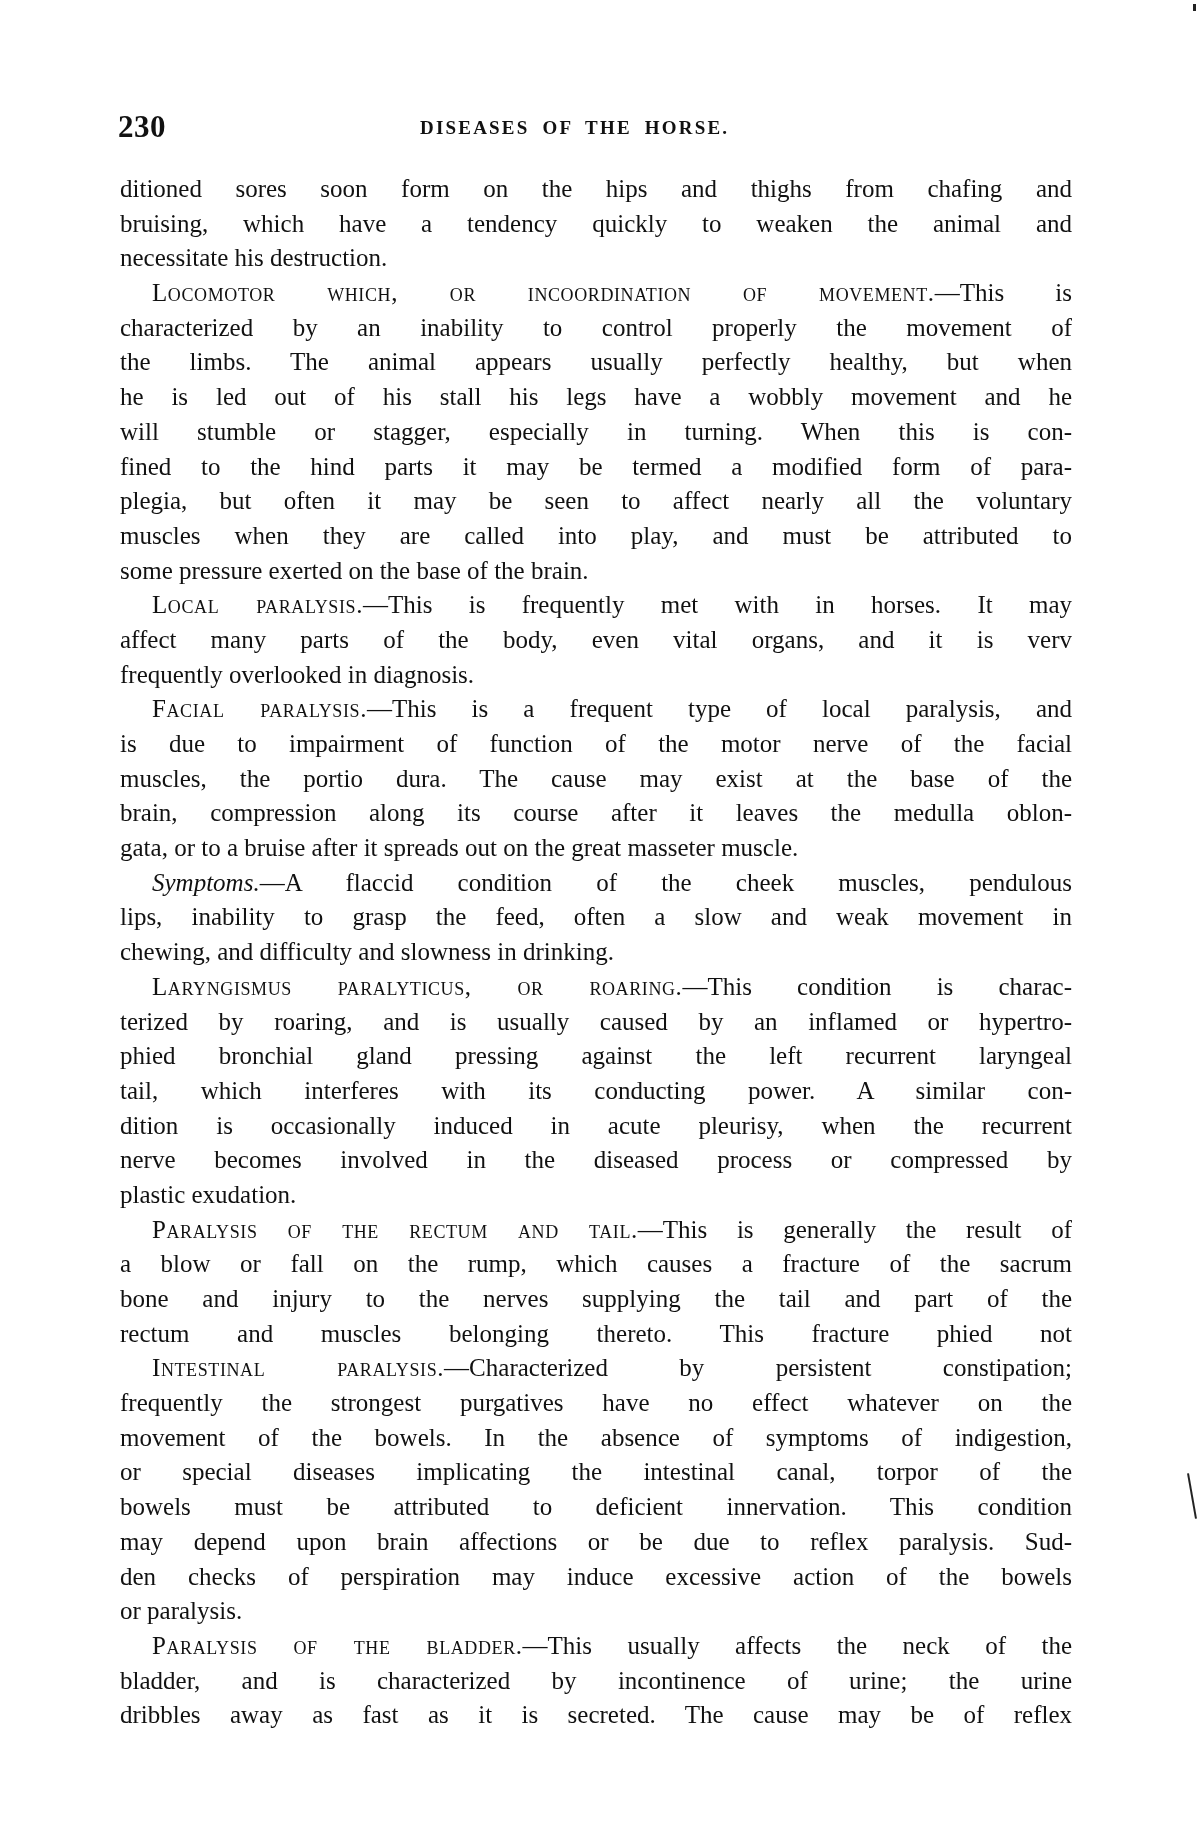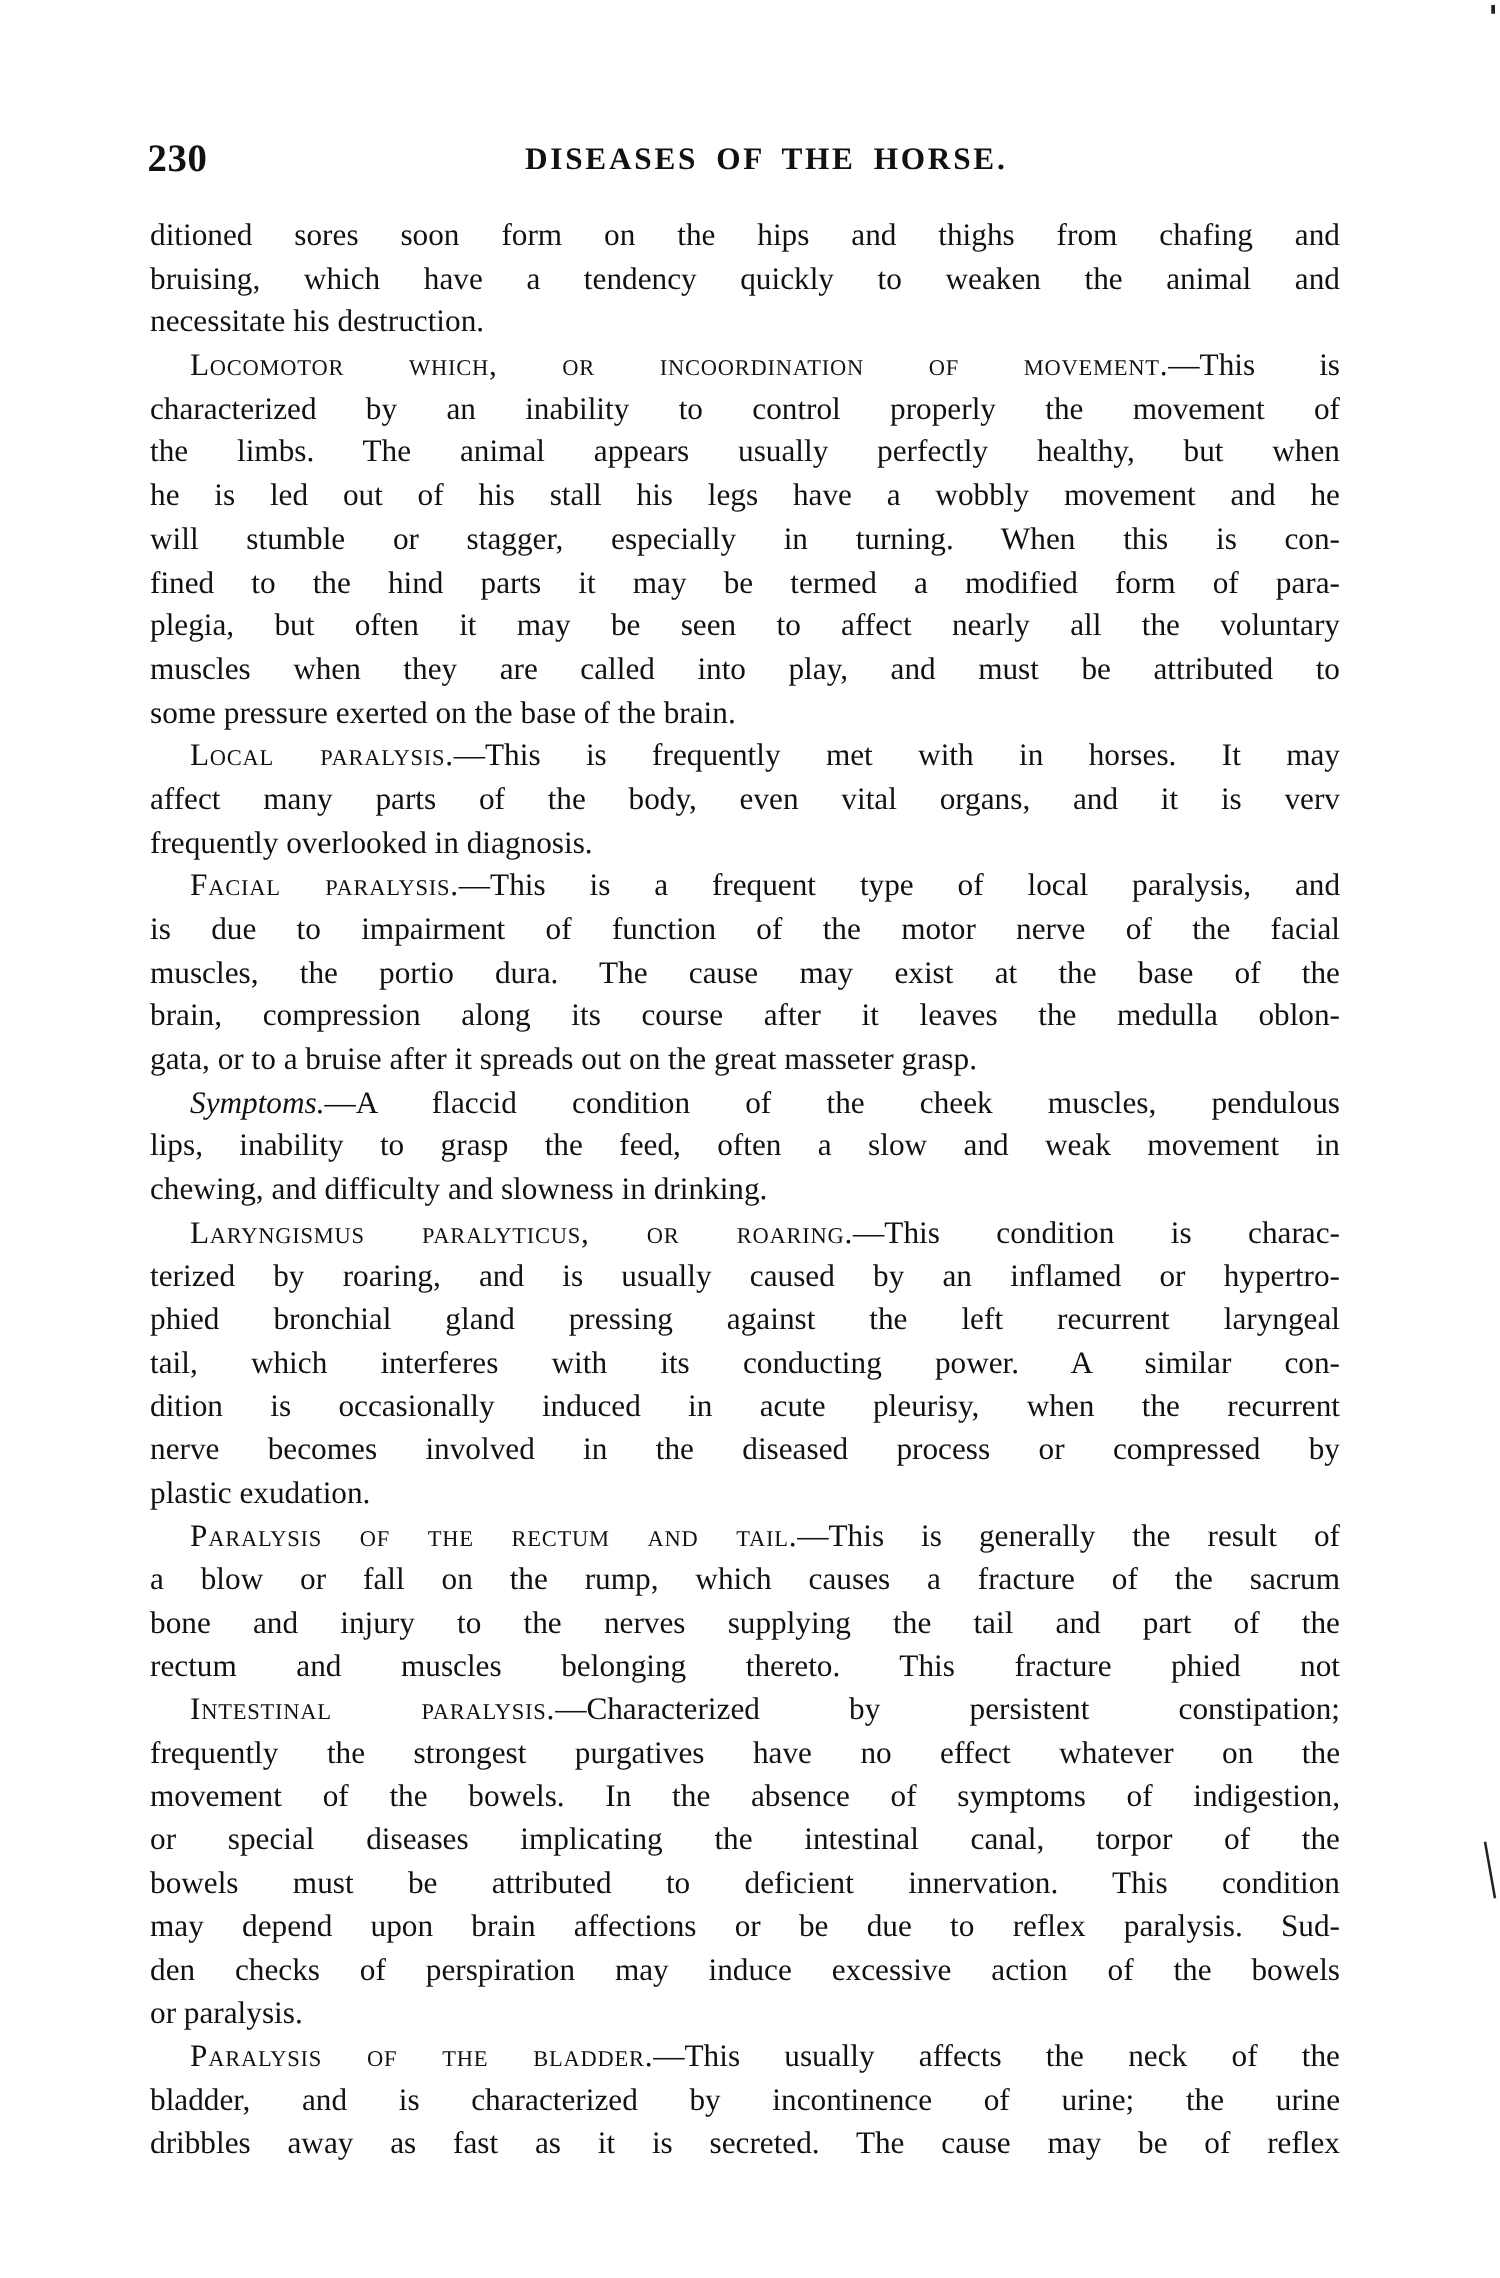--- a/index.html
+++ b/index.html
@@ -34,21 +34,21 @@
     top: 0;
     font-size: 31px;
     font-weight: bold;
     line-height: 34px;
     letter-spacing: 0.5px;
   }
   .running-title {
     position: absolute;
     left: 302px;
     top: 6px;
-    font-size: 25px;
+    font-size: 19px;
     font-weight: bold;
     letter-spacing: 2.2px;
     line-height: 24px;
     word-spacing: 6px;
   }
   .body-text {
     position: absolute;
     top: 172px;
     left: 120px;
     width: 952px;
@@ -118,21 +118,21 @@
       <span class="line indent"><span class="heading">Local paralysis.</span><span>—This is frequently met with in horses.  It may</span></span>
       <span class="line">affect many parts of the body, even vital organs, and it is verv</span>
       <span class="line last">frequently overlooked in diagnosis.</span>
     </div>
 
     <div class="para">
       <span class="line indent"><span class="heading">Facial paralysis.</span><span>—This is a frequent type of local paralysis, and</span></span>
       <span class="line">is due to impairment of function of the motor nerve of the facial</span>
       <span class="line">muscles, the portio dura.  The cause may exist at the base of the</span>
       <span class="line">brain, compression along its course after it leaves the medulla oblon-</span>
-      <span class="line last">gata, or to a bruise after it spreads out on the great masseter grasp.</span>
+      <span class="line last">gata, or to a bruise after it spreads out on the great masseter muscle.</span>
     </div>
 
     <div class="para">
       <span class="line indent"><span class="italic">Symptoms.</span><span>—A flaccid condition of the cheek muscles, pendulous</span></span>
       <span class="line">lips, inability to grasp the feed, often a slow and weak movement in</span>
       <span class="line last">chewing, and difficulty and slowness in drinking.</span>
     </div>
 
     <div class="para">
       <span class="line indent"><span class="heading">Laryngismus paralyticus, or roaring.</span><span>—This condition is charac-</span></span>

